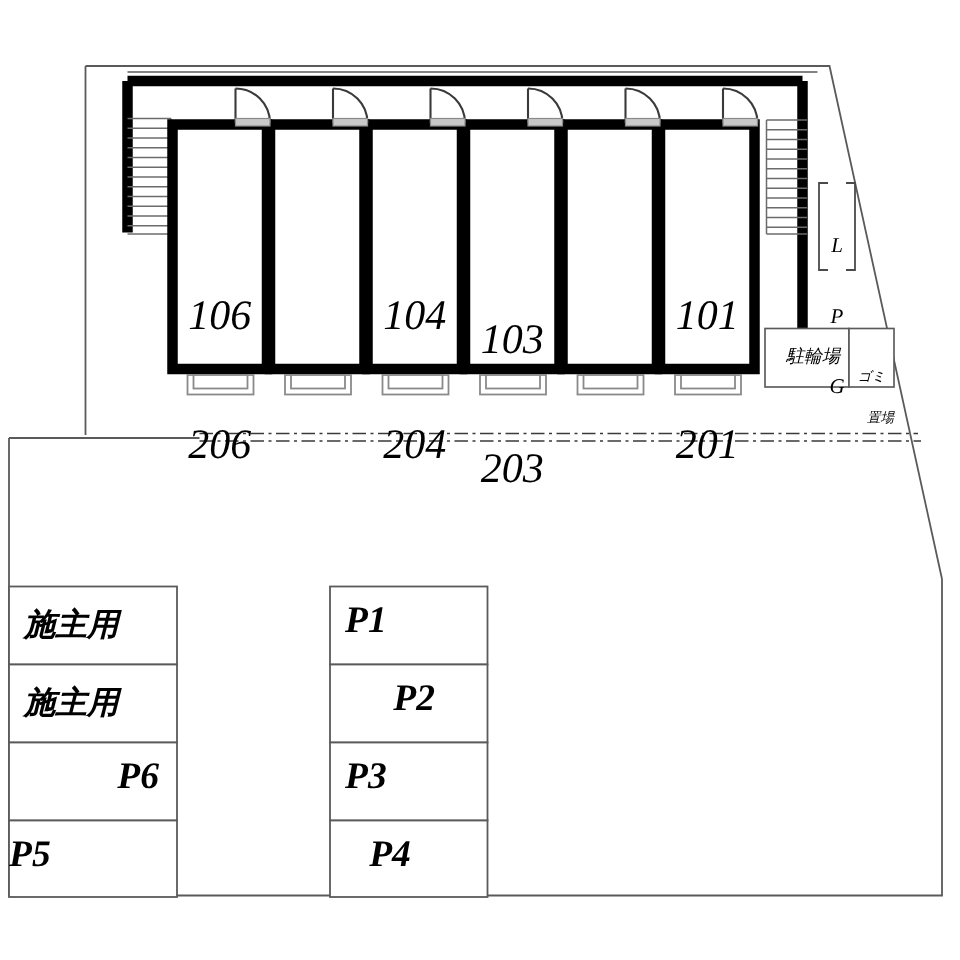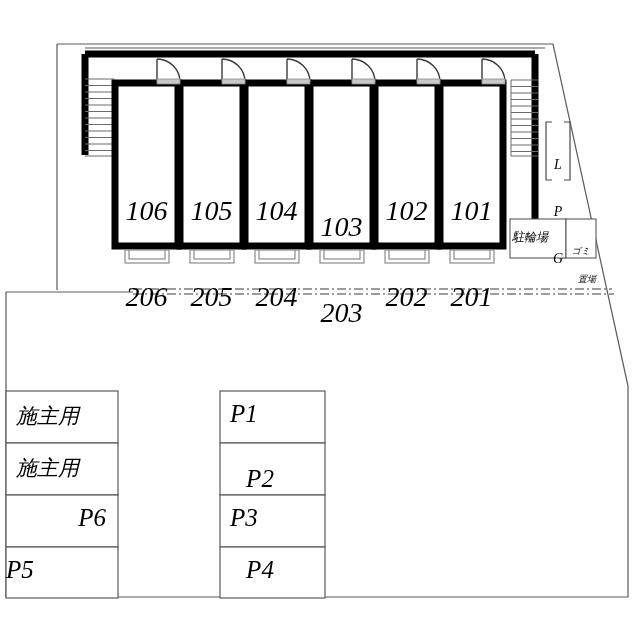--- a/index.html
+++ b/index.html
@@ -39,20 +39,21 @@
     letter-spacing: 0px;
     font-family: "Liberation Serif", "DejaVu Serif", serif;
   }
   .unit-label .ln {
     display: block;
   }
   .park-label {
     font-size: 25px;
     font-family: "Liberation Serif", "DejaVu Serif", serif;
     font-style: italic;
+    font-weight: bold;
   }
   .park-label.cjk {
     font-family: "DejaVu Sans", sans-serif;
     font-size: 21px;
     font-style: italic;
   }
   .facility-label {
     font-family: "DejaVu Sans", sans-serif;
     font-style: italic;
     font-size: 12px;
@@ -208,57 +209,49 @@
       <rect x="220" y="495" width="105" height="52"></rect>
       <rect x="220" y="547" width="105" height="51"></rect>
     </g>
 
   </svg>
 
   <div class="overlay-label unit-label" style="left:115px; top:140px; width:63px;">
     <span class="ln">106</span>
     <span class="ln">206</span>
   </div>
-  <div class="overlay-label unit-label" style="left:180px; top:140px; width:63px;">
-    <span class="ln">105</span>
-    <span class="ln">205</span>
-  </div>
   <div class="overlay-label unit-label" style="left:245px; top:140px; width:63px;">
     <span class="ln">104</span>
     <span class="ln">204</span>
   </div>
   <div class="overlay-label unit-label" style="left:310px; top:156px; width:63px;">
     <span class="ln">103</span>
     <span class="ln">203</span>
-  </div>
-  <div class="overlay-label unit-label" style="left:375px; top:140px; width:63px;">
-    <span class="ln">102</span>
-    <span class="ln">202</span>
   </div>
   <div class="overlay-label unit-label" style="left:440px; top:140px; width:63px;">
     <span class="ln">101</span>
     <span class="ln">201</span>
   </div>
 
   <div class="overlay-label lpg-label" style="left:546px; top:126px; width:24px;">
     <span class="ln" style="display:block;">L</span>
     <span class="ln" style="display:block;">P</span>
     <span class="ln" style="display:block;">G</span>
   </div>
 
-  <div class="overlay-label facility-label" style="left:494px; top:231px; width:72px;">駐輪場</div>
+  <div class="overlay-label facility-label" style="left:506px; top:231px; width:72px;">駐輪場</div>
 
   <div class="overlay-label facility-label small2" style="left:566px; top:228px; width:30px;">
     <span style="display:block;font-family:Liberation Serif, serif;">ゴミ</span>
     <span style="display:block;text-align:right;">置場</span>
   </div>
 
   <div class="overlay-label park-label cjk" style="left:6px; top:406px; width:106px; text-align:left; padding-left:10px;">施主用</div>
   <div class="overlay-label park-label cjk" style="left:6px; top:458px; width:106px; text-align:left; padding-left:10px;">施主用</div>
   <div class="overlay-label park-label" style="left:6px; top:505px; width:100px; text-align:right;">P6</div>
   <div class="overlay-label park-label" style="left:6px; top:557px; width:100px; text-align:left;">P5</div>
 
   <div class="overlay-label park-label" style="left:230px; top:401px; width:60px; text-align:left;">P1</div>
-  <div class="overlay-label park-label" style="left:230px; top:466px; width:60px; text-align:center;">P2</div>
+  <div class="overlay-label park-label" style="left:230px; top:453px; width:60px; text-align:right;">P2</div>
   <div class="overlay-label park-label" style="left:230px; top:505px; width:60px; text-align:left;">P3</div>
   <div class="overlay-label park-label" style="left:230px; top:557px; width:60px; text-align:center;">P4</div>
 
 </div>
 
 </body></html>

